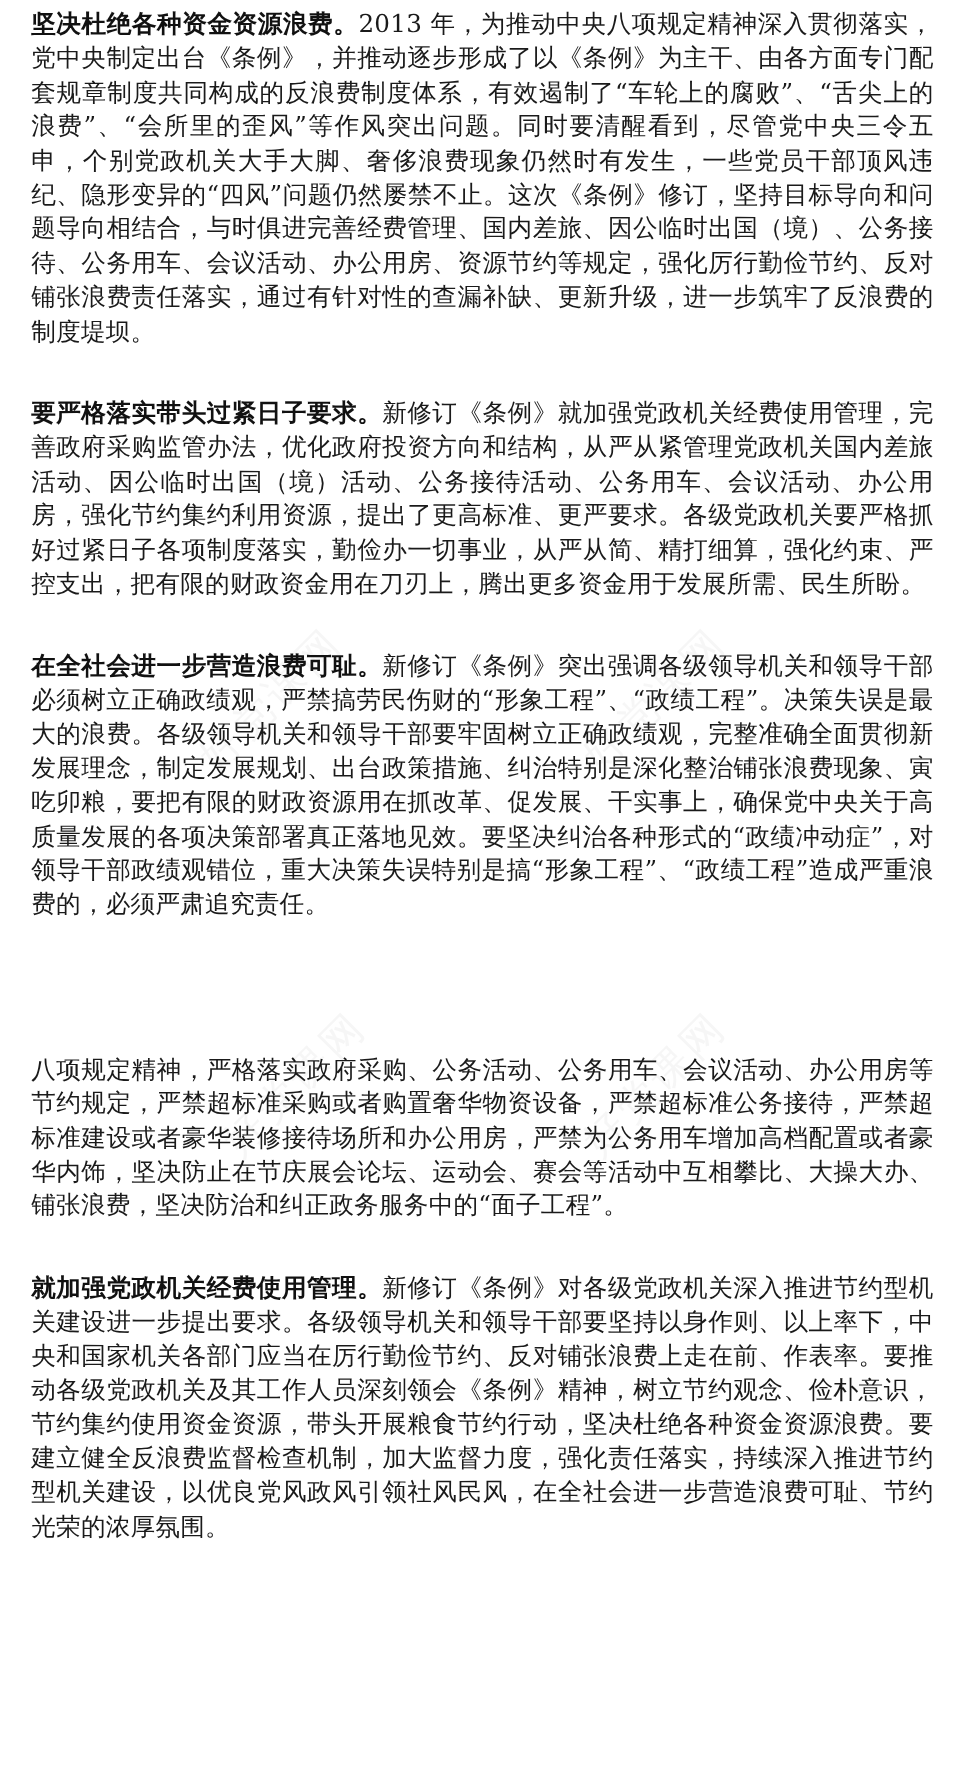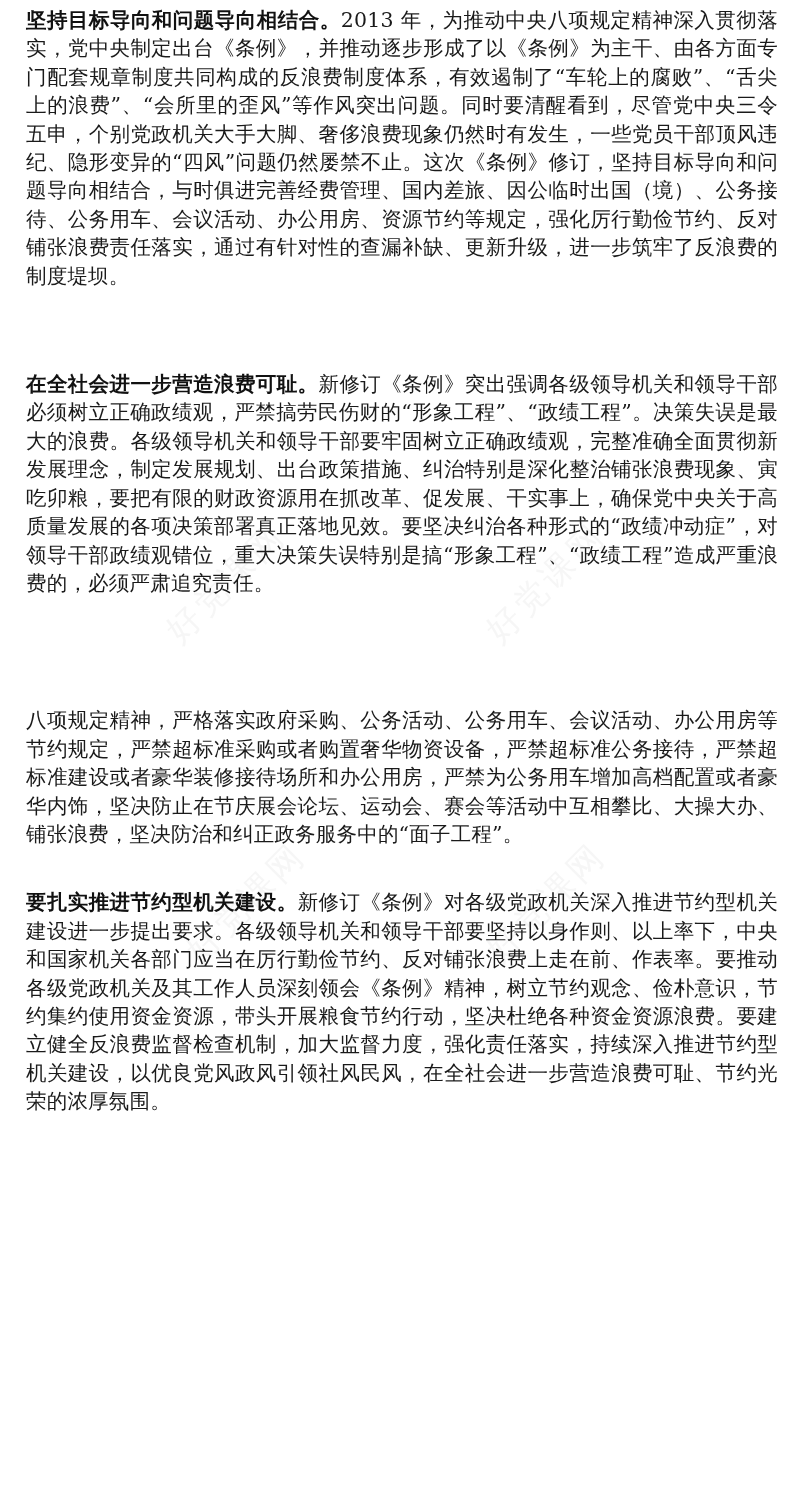--- a/index.html
+++ b/index.html
@@ -51,40 +51,43 @@
 <body>
 
 <div class="watermark" style="left:150px; top:560px;">好党课网</div>
 <div class="watermark" style="left:470px; top:560px;">好党课网</div>
 <div class="watermark" style="left:170px; top:880px;">好党课网</div>
 <div class="watermark" style="left:470px; top:880px;">好党课网</div>
 
 <div class="page">
 
   <p class="para">
-    <span class="lead">坚持目标导向和问题导向相结合。</span><span>2013 年，为推动中央八项规定精神深入贯彻落实，党中央制定出台《条例》，并推动逐步形成了以《条例》为主干、由各方面专门配套规章制度共同构成的反浪费制度体系，有效遏制了“车轮上的腐败”、“舌尖上的浪费”、“会所里的歪风”等作风突出问题。同时要清醒看到，尽管党中央三令五申，个别党政机关大手大脚、奢侈浪费现象仍然时有发生，一些党员干部顶风违纪、隐形变异的“四风”问题仍然屡禁不止。这次《条例》修订，坚持目标导向和问题导向相结合，与时俱进完善经费管理、国内差旅、因公临时出国（境）、公务接待、公务用车、会议活动、办公用房、资源节约等规定，强化厉行勤俭节约、反对铺张浪费责任落实，通过有针对性的查漏补缺、更新升级，进一步筑牢了反浪费的制度堤坝。</span>
+    <span class="lead">坚决杜绝各种资金资源浪费。</span><span>2013 年，为推动中央八项规定精神深入贯彻落实，党中央制定出台《条例》，并推动逐步形成了以《条例》为主干、由各方面专门配套规章制度共同构成的反浪费制度体系，有效遏制了“车轮上的腐败”、“舌尖上的浪费”、“会所里的歪风”等作风突出问题。同时要清醒看到，尽管党中央三令五申，个别党政机关大手大脚、奢侈浪费现象仍然时有发生，一些党员干部顶风违纪、隐形变异的“四风”问题仍然屡禁不止。这次《条例》修订，坚持目标导向和问题导向相结合，与时俱进完善经费管理、国内差旅、因公临时出国（境）、公务接待、公务用车、会议活动、办公用房、资源节约等规定，强化厉行勤俭节约、反对铺张浪费责任落实，通过有针对性的查漏补缺、更新升级，进一步筑牢了反浪费的制度堤坝。</span>
   </p>
 
   <div class="gap"></div>
 
+  <p class="para">
+    <span class="lead">要严格落实带头过紧日子要求。</span><span>新修订《条例》就加强党政机关经费使用管理，完善政府采购监管办法，优化政府投资方向和结构，从严从紧管理党政机关国内差旅活动、因公临时出国（境）活动、公务接待活动、公务用车、会议活动、办公用房，强化节约集约利用资源，提出了更高标准、更严要求。各级党政机关要严格抓好过紧日子各项制度落实，勤俭办一切事业，从严从简、精打细算，强化约束、严控支出，把有限的财政资金用在刀刃上，腾出更多资金用于发展所需、民生所盼。</span>
+  </p>
 
   <div class="gap"></div>
 
   <p class="para">
     <span class="lead">在全社会进一步营造浪费可耻。</span><span>新修订《条例》突出强调各级领导机关和领导干部必须树立正确政绩观，严禁搞劳民伤财的“形象工程”、“政绩工程”。决策失误是最大的浪费。各级领导机关和领导干部要牢固树立正确政绩观，完整准确全面贯彻新发展理念，制定发展规划、出台政策措施、纠治特别是深化整治铺张浪费现象、寅吃卯粮，要把有限的财政资源用在抓改革、促发展、干实事上，确保党中央关于高质量发展的各项决策部署真正落地见效。要坚决纠治各种形式的“政绩冲动症”，对领导干部政绩观错位，重大决策失误特别是搞“形象工程”、“政绩工程”造成严重浪费的，必须严肃追究责任。</span>
   </p>
 
   <div class="gap"></div>
 
 
   <div class="gap-break"></div>
 
   <p class="para">
     <span>八项规定精神，严格落实政府采购、公务活动、公务用车、会议活动、办公用房等节约规定，严禁超标准采购或者购置奢华物资设备，严禁超标准公务接待，严禁超标准建设或者豪华装修接待场所和办公用房，严禁为公务用车增加高档配置或者豪华内饰，坚决防止在节庆展会论坛、运动会、赛会等活动中互相攀比、大操大办、铺张浪费，坚决防治和纠正政务服务中的“面子工程”。</span>
   </p>
 
   <div class="gap"></div>
 
   <p class="para">
-    <span class="lead">要扎实推进节约型机关建设。</span><span>新修订《条例》对各级党政机关深入推进节约型机关建设进一步提出要求。各级领导机关和领导干部要坚持以身作则、以上率下，中央和国家机关各部门应当在厉行勤俭节约、反对铺张浪费上走在前、作表率。要推动各级党政机关及其工作人员深刻领会《条例》精神，树立节约观念、俭朴意识，节约集约使用资金资源，带头开展粮食节约行动，坚决杜绝各种资金资源浪费。要建立健全反浪费监督检查机制，加大监督力度，强化责任落实，持续深入推进节约型机关建设，以优良党风政风引领社风民风，在全社会进一步营造浪费可耻、节约光荣的浓厚氛围。</span>
+    <span class="lead">就加强党政机关经费使用管理。</span><span>新修订《条例》对各级党政机关深入推进节约型机关建设进一步提出要求。各级领导机关和领导干部要坚持以身作则、以上率下，中央和国家机关各部门应当在厉行勤俭节约、反对铺张浪费上走在前、作表率。要推动各级党政机关及其工作人员深刻领会《条例》精神，树立节约观念、俭朴意识，节约集约使用资金资源，带头开展粮食节约行动，坚决杜绝各种资金资源浪费。要建立健全反浪费监督检查机制，加大监督力度，强化责任落实，持续深入推进节约型机关建设，以优良党风政风引领社风民风，在全社会进一步营造浪费可耻、节约光荣的浓厚氛围。</span>
   </p>
 
 </div>
 
 </body></html>

